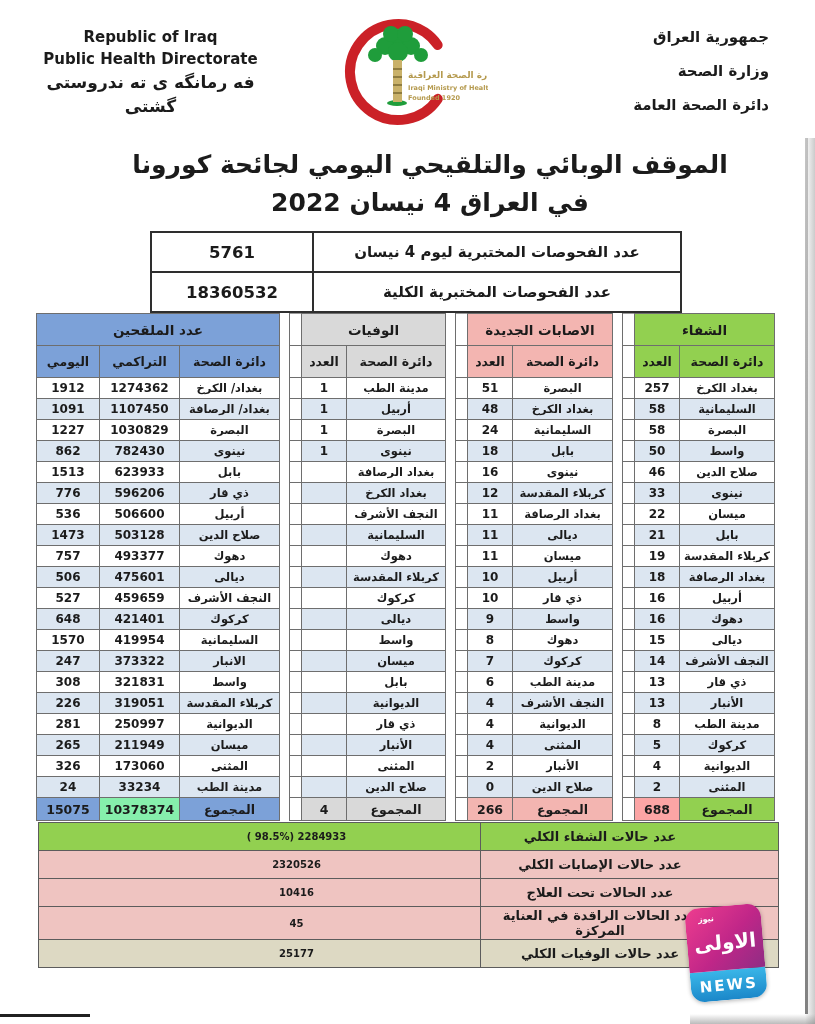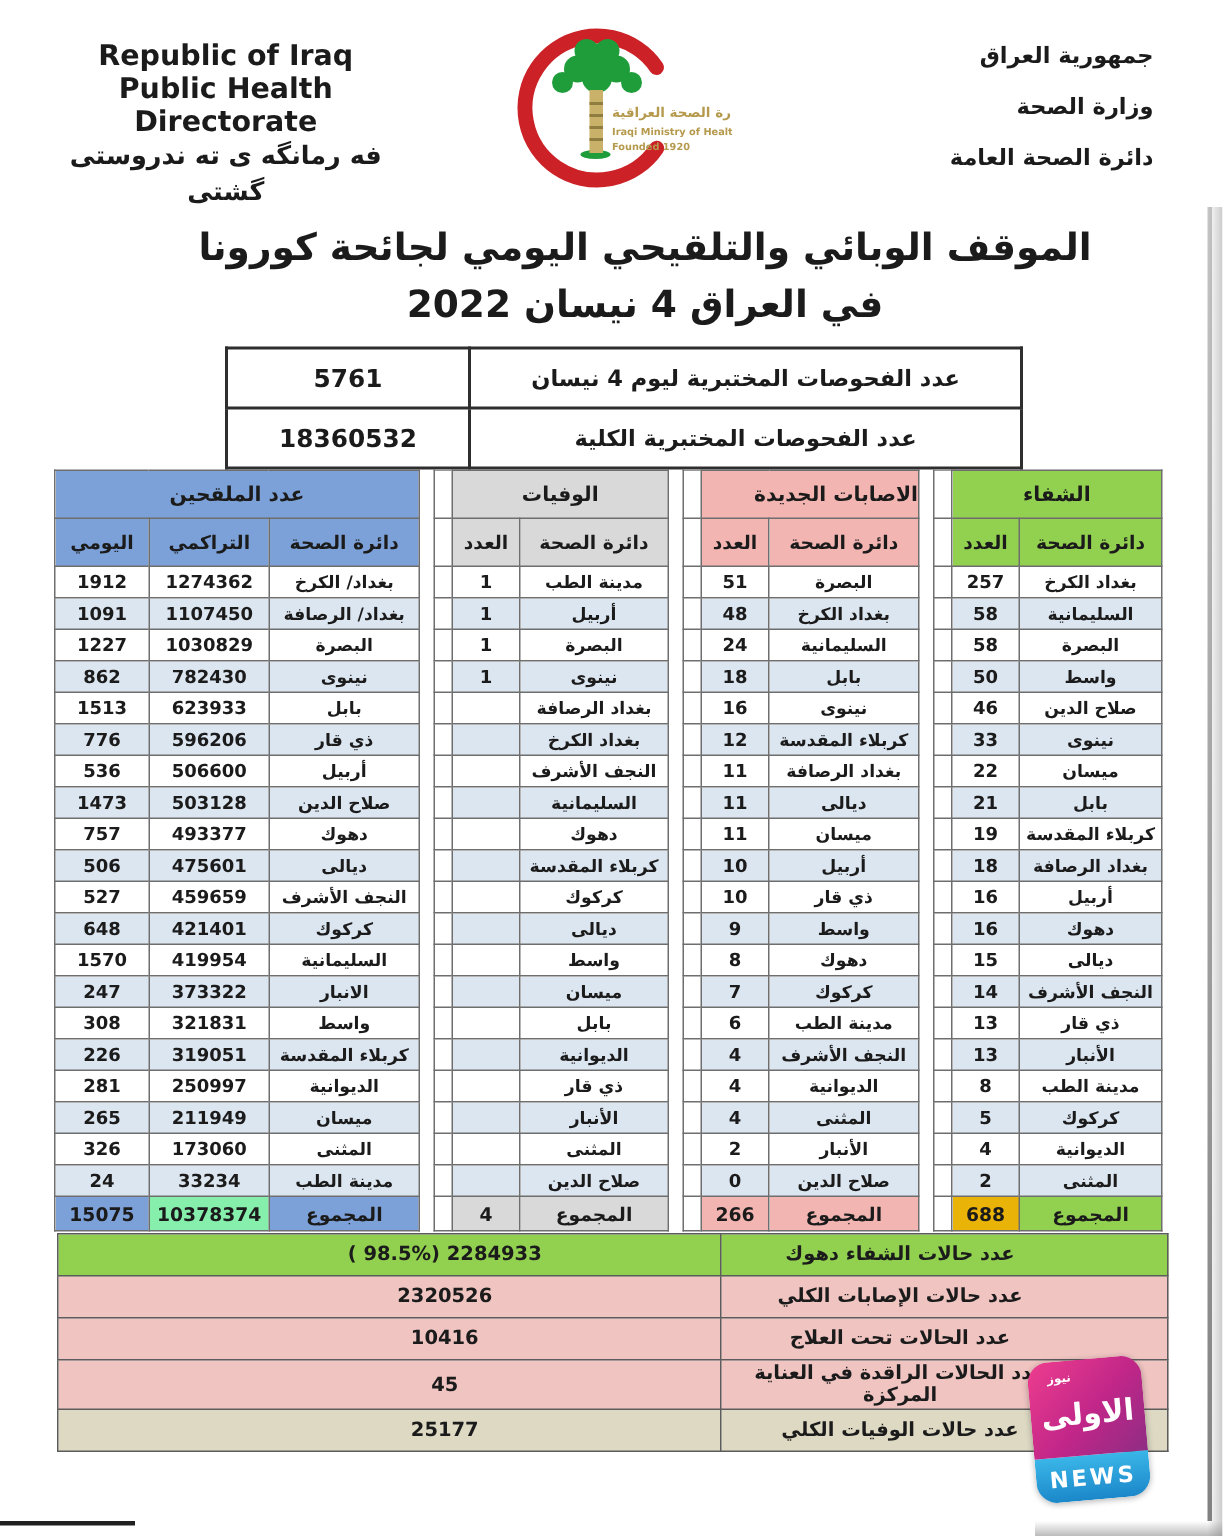--- a/index.html
+++ b/index.html
@@ -8,21 +8,21 @@
     background:#ffffff; color:#1b1b1b;
     font-family:"DejaVu Sans", sans-serif;
   }
   .page { position:absolute; inset:0; }
 
   
   .hdr-left {
     position:absolute; top:26px; left:38px; width:225px;
     text-align:center; font-weight:bold;
   }
-  .hdr-left .en { font-size:19px; line-height:22px; }
+  .hdr-left .en { font-size:15px; line-height:22px; }
   .hdr-left .ku { font-size:17px; line-height:24px; direction:rtl; }
   .hdr-right {
     position:absolute; top:20px; right:46px; width:170px;
     text-align:right; font-weight:bold; font-size:15px; direction:rtl;
   }
   .hdr-right div { line-height:34px; }
   .logo { position:absolute; left:328px; top:10px; width:160px; height:128px; }
 
   
   .title {
@@ -53,21 +53,21 @@
   .dtable .drow td.num{ font-size:12px; direction:ltr; }
   .dtable .total td   { height:22px; font-size:12.5px; }
   .dtable .total td.num { direction:ltr; }
   .drow.striped td { background:#dce6f1; }
   .dtable td.spare { background:#ffffff; border-top-color:#9a9a9a; }
 
   
   .summary { position:absolute; top:822px; left:38px; width:740px; table-layout:fixed; border:1.8px solid #4a4a4a; }
   .summary td { border:1.2px solid #5c5c5c; height:25px; text-align:center; font-weight:bold; vertical-align:middle; }
   .summary .sum-label { font-size:13px; padding-right:60px; }
-  .summary .sum-value { font-size:13px; direction:ltr; padding-left:75px; }
+  .summary .sum-value { font-size:10px; direction:ltr; padding-left:75px; }
 
   
   .news {
     position:absolute; left:688px; top:906px; width:76px; height:94px;
     transform:rotate(-5deg); border-radius:14px; overflow:hidden;
     box-shadow:0 1px 4px rgba(0,0,0,.3);
   }
   .news-top {
     position:relative; height:64px; color:#fff;
     background:linear-gradient(135deg,#ee3d8f 0%,#c02688 55%,#8f2d84 100%);
@@ -266,34 +266,34 @@
             <td class="num">4</td>
             <td class="spare"></td>
           </tr>
           <tr class="drow striped">
             <td class="region">المثنى</td>
             <td class="num">2</td>
             <td class="spare"></td>
           </tr>
           <tr class="total">
             <td class="region" style="background: rgb(146, 208, 80);">المجموع</td>
-            <td class="num" style="background: #eab308;">688</td>
+            <td class="num" style="background: #fca5a5;">688</td>
             <td class="spare"></td>
           </tr>
         </tbody>
       </table>
       <table class="dtable" dir="rtl" style="width: 157px;">
         <colgroup>
           <col style="width: 100px;">
           <col style="width: 45px;">
           <col style="width: 12px;">
         </colgroup>
         <tbody>
           <tr>
-            <td colspan="2" class="title-cell" style="background: rgb(243, 181, 177); text-align: right;">الاصابات الجديدة</td>
+            <td colspan="2" class="title-cell" style="background: rgb(243, 181, 177);">الاصابات الجديدة</td>
             <td class="spare"></td>
           </tr>
           <tr class="chead">
             <td style="background: rgb(243, 181, 177);">دائرة الصحة</td>
             <td style="background: rgb(243, 181, 177);">العدد</td>
             <td class="spare"></td>
           </tr>
           <tr class="drow">
             <td class="region">البصرة</td>
             <td class="num">51</td>
@@ -648,21 +648,21 @@
       </table>
     </div>
 
   <table class="summary" id="summary-table" dir="rtl">
     <colgroup>
         <col style="width:298px">
         <col style="width:442px">
       </colgroup>
   <tbody>
         <tr style="background: rgb(146, 208, 80);">
-          <td class="sum-label">عدد حالات الشفاء دهوك</td>
+          <td class="sum-label">عدد حالات الشفاء الكلي</td>
           <td class="sum-value">( 98.5%)  2284933</td>
         </tr>
         <tr style="background: rgb(239, 196, 193);">
           <td class="sum-label">عدد حالات الإصابات الكلي</td>
           <td class="sum-value">2320526</td>
         </tr>
         <tr style="background: rgb(239, 196, 193);">
           <td class="sum-label">عدد الحالات تحت العلاج</td>
           <td class="sum-value">10416</td>
         </tr>

